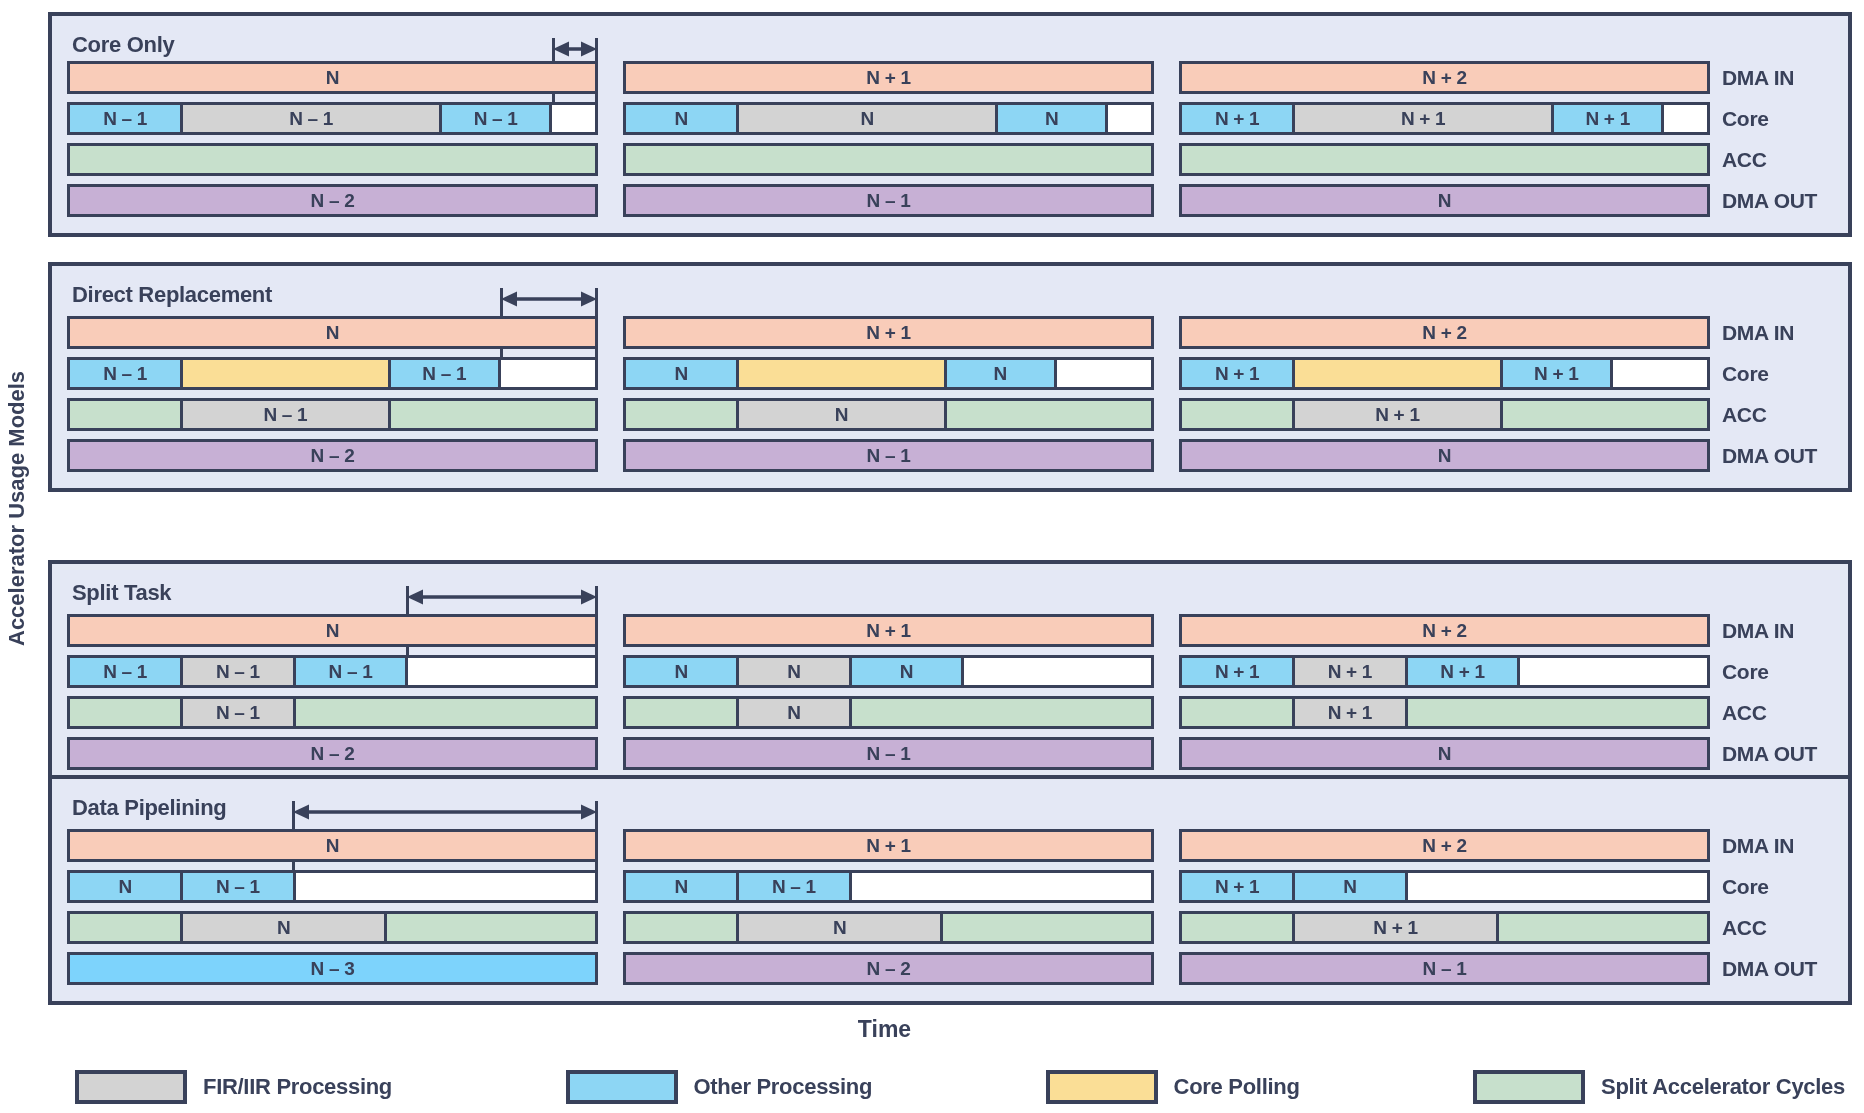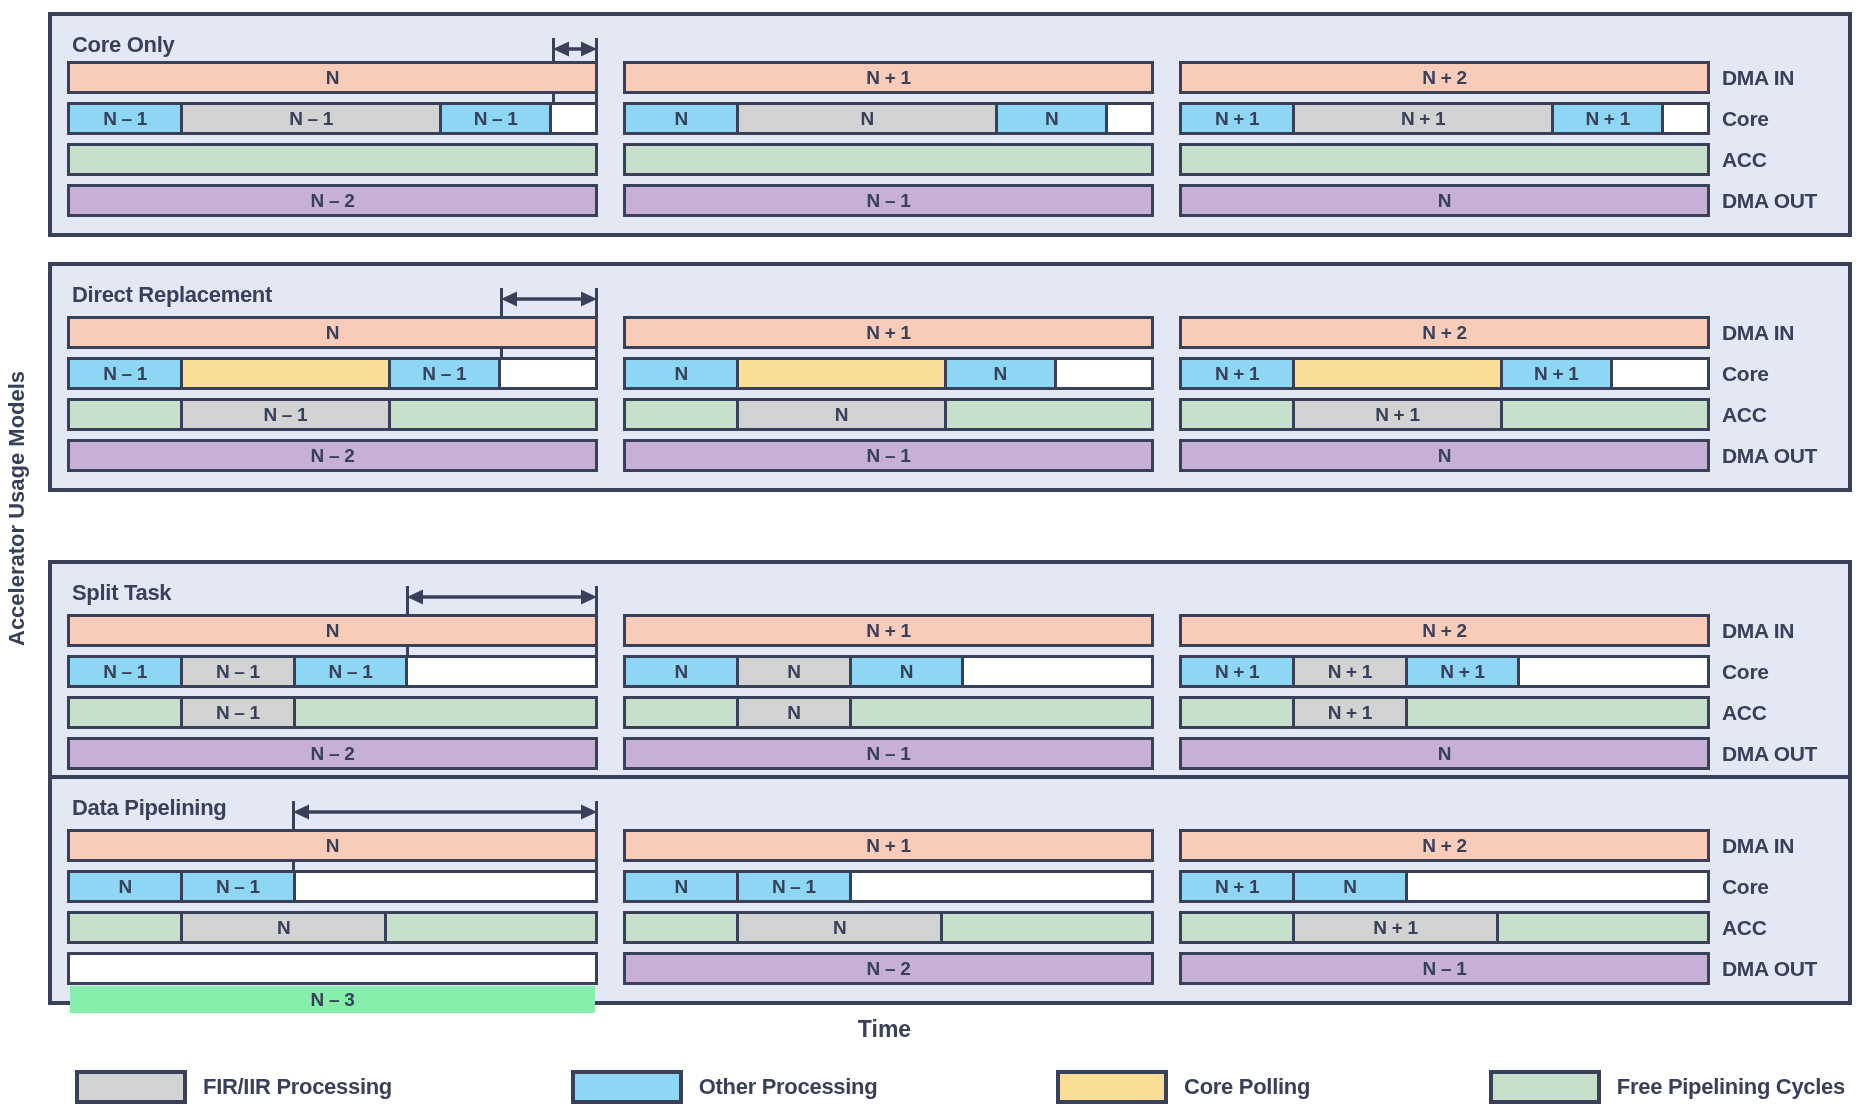--- a/index.html
+++ b/index.html
@@ -454,21 +454,21 @@
           <div class="bar">
             <div class="seg" style="width: 21%; background: rgb(199, 224, 204);"></div>
             <div class="seg" style="width: 38.8%; background: rgb(211, 211, 211);">
               <span class="seg-label">N + 1</span>
             </div>
             <div class="seg" style="width: 40.2%; background: rgb(199, 224, 204);"></div>
           </div>
         </div>
         <div class="row r-dma-out">
           <div class="bar">
-            <div class="seg" style="width: 100%; background: #86efac; margin-top: 31px;">
+            <div class="seg" style="width: 100%; background: #7dd3fc;">
               <span class="seg-label">N – 3</span>
             </div>
           </div>
           <div class="bar">
             <div class="seg" style="width: 100%; background: rgb(199, 176, 213);">
               <span class="seg-label">N – 2</span>
             </div>
           </div>
           <div class="bar">
             <div class="seg" style="width: 100%; background: rgb(199, 176, 213);">
@@ -493,17 +493,17 @@
     <div class="legend-item">
       <div class="legend-swatch" style="background: rgb(141, 214, 244);"></div>
       <div class="legend-label">Other Processing</div>
     </div>
     <div class="legend-item">
       <div class="legend-swatch" style="background: rgb(250, 222, 150);"></div>
       <div class="legend-label">Core Polling</div>
     </div>
     <div class="legend-item">
       <div class="legend-swatch" style="background: rgb(199, 224, 204);"></div>
-      <div class="legend-label">Free Pipelining Cycles</div>
+      <div class="legend-label">Split Accelerator Cycles</div>
     </div>
   </div>
 
 </div>
 
 </body></html>

